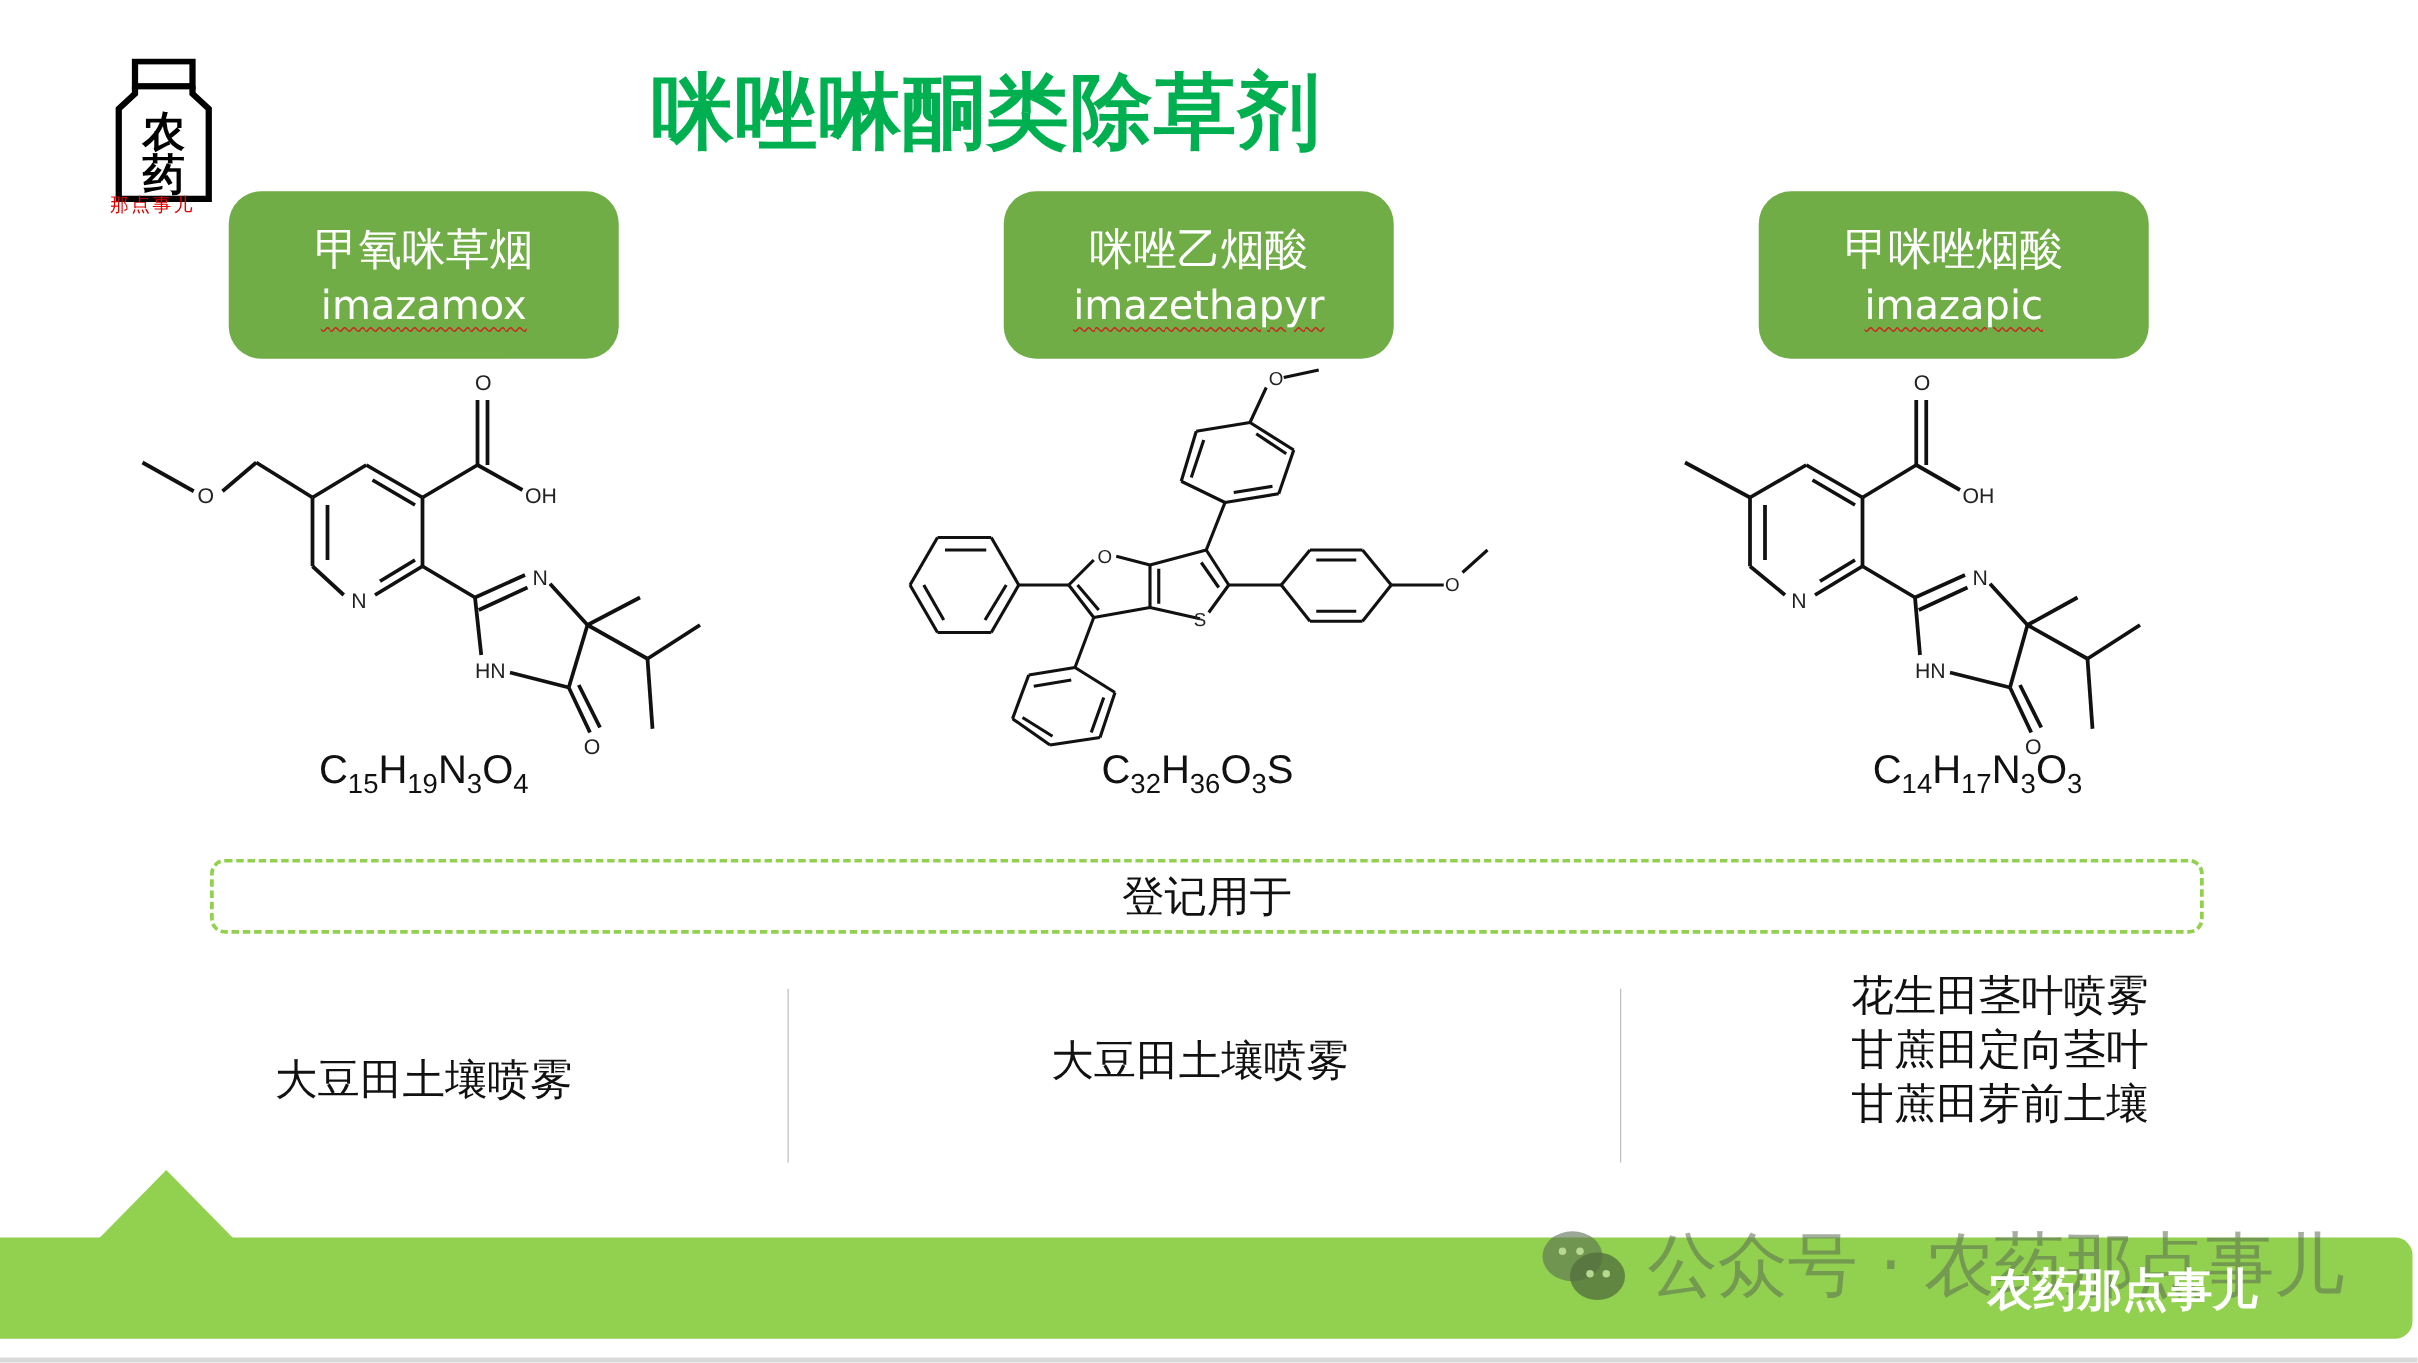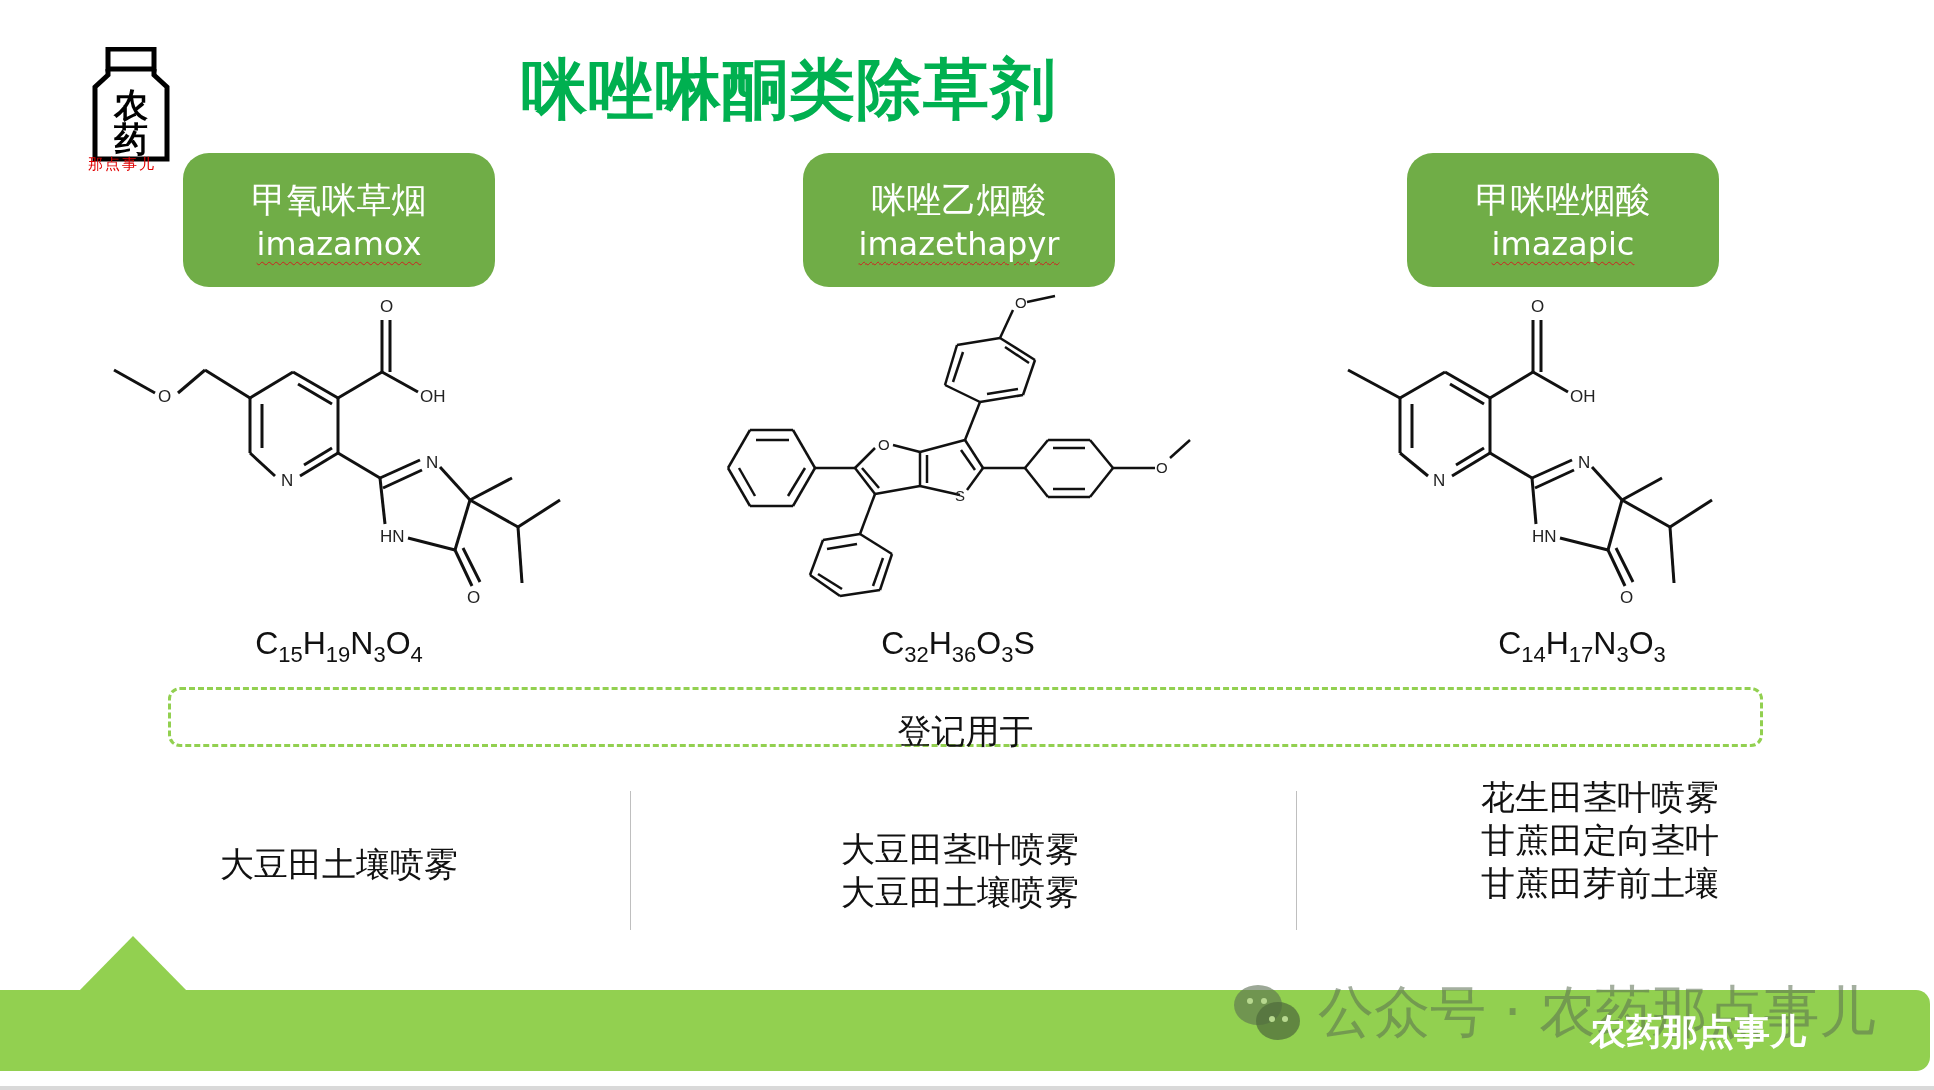--- a/index.html
+++ b/index.html
@@ -5,24 +5,24 @@
   html, body { margin:0; padding:0; }
   body { width:1934px; height:1090px; background:#ffffff; position:relative; overflow:hidden;
          font-family:"DejaVu Sans","Liberation Sans",sans-serif; }
   .abs { position:absolute; }
   .logo { left:92px; top:47px; width:78px; height:130px; }
   .title { left:0; width:1578px; top:50px; text-align:center; font-size:66px; font-weight:bold; color:#00b050; letter-spacing:1px; line-height:80px; }
   .card { top:153px; width:312px; height:134px; background:#70ad47; border-radius:26px; color:#fff; text-align:center; }
   .card .cn { margin-top:24px; font-size:35px; line-height:46px; }
   .card .en { font-size:32px; line-height:42px; text-decoration: underline wavy #d02020 1px; text-underline-offset:6px; }
   .mol { top:290px; }
-  .formula { top:625px; font-size:32px; color:#111; width:400px; text-align:center; font-family:"Liberation Sans",sans-serif; }
+  .formula { top:597px; font-size:32px; color:#111; width:400px; text-align:center; font-family:"Liberation Sans",sans-serif; }
   .formula sub { font-size:22px; vertical-align:-8px; }
   .dashbox { left:168px; top:687px; width:1595px; height:60px; border:3px dashed #92d050; border-radius:12px; box-sizing:border-box; }
-  .dashlabel { left:168px; width:1595px; top:695px; text-align:center; font-size:34px; color:#111; line-height:46px;margin-top:13px; }
+  .dashlabel { left:168px; width:1595px; top:695px; text-align:center; font-size:34px; color:#111; line-height:46px; }
   .divider { top:791px; width:1px; height:139px; background:#bfbfbf; }
   .usage { font-size:34px; color:#111; text-align:center; line-height:43px; }
   .bar { left:0; top:990px; width:1930px; height:81px; background:#92d050; border-radius:0 14px 14px 0; }
   .tri { left:78px; top:936px; width:0; height:0; border-left:55px solid transparent; border-right:55px solid transparent; border-bottom:56px solid #92d050; }
   .wm { left:1232px; top:978px; height:70px; display:flex; align-items:center; gap:14px; color:rgba(90,110,80,0.55); font-size:56px; }
   .wm-brand { left:1590px; top:1008px; color:#fff; font-size:36px; font-weight:bold; }
   .bottomline { left:0; top:1086px; width:1934px; height:4px; background:#d9d9d9; }
 </style>
 </head>
 <body>
@@ -214,21 +214,20 @@
 <div class="abs dashbox"></div>
 <div class="abs dashlabel">登记用于</div>
 
 <div class="abs divider" style="left:630px;"></div>
 <div class="abs divider" style="left:1296px;"></div>
 
 <div class="abs usage" style="left:139px;width:400px;top:843px;">
   <div>大豆田土壤喷雾</div>
 </div>
 <div class="abs usage" style="left:760px;width:400px;top:828px;">
-  <div>大豆田茎叶喷雾</div>
   <div>大豆田土壤喷雾</div>
 </div>
 <div class="abs usage" style="left:1400px;width:400px;top:776px;">
   <div>花生田茎叶喷雾</div>
   <div>甘蔗田定向茎叶</div>
   <div>甘蔗田芽前土壤</div>
 </div>
 
 <div class="abs tri"></div>
 <div class="abs bar"></div>

